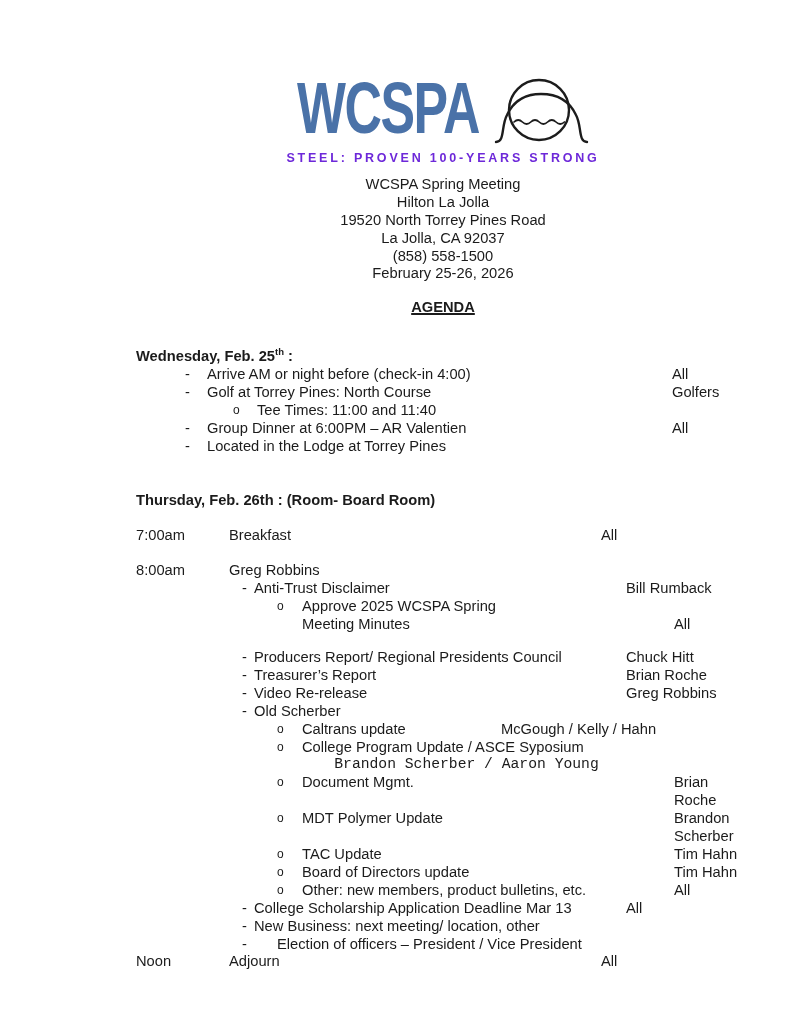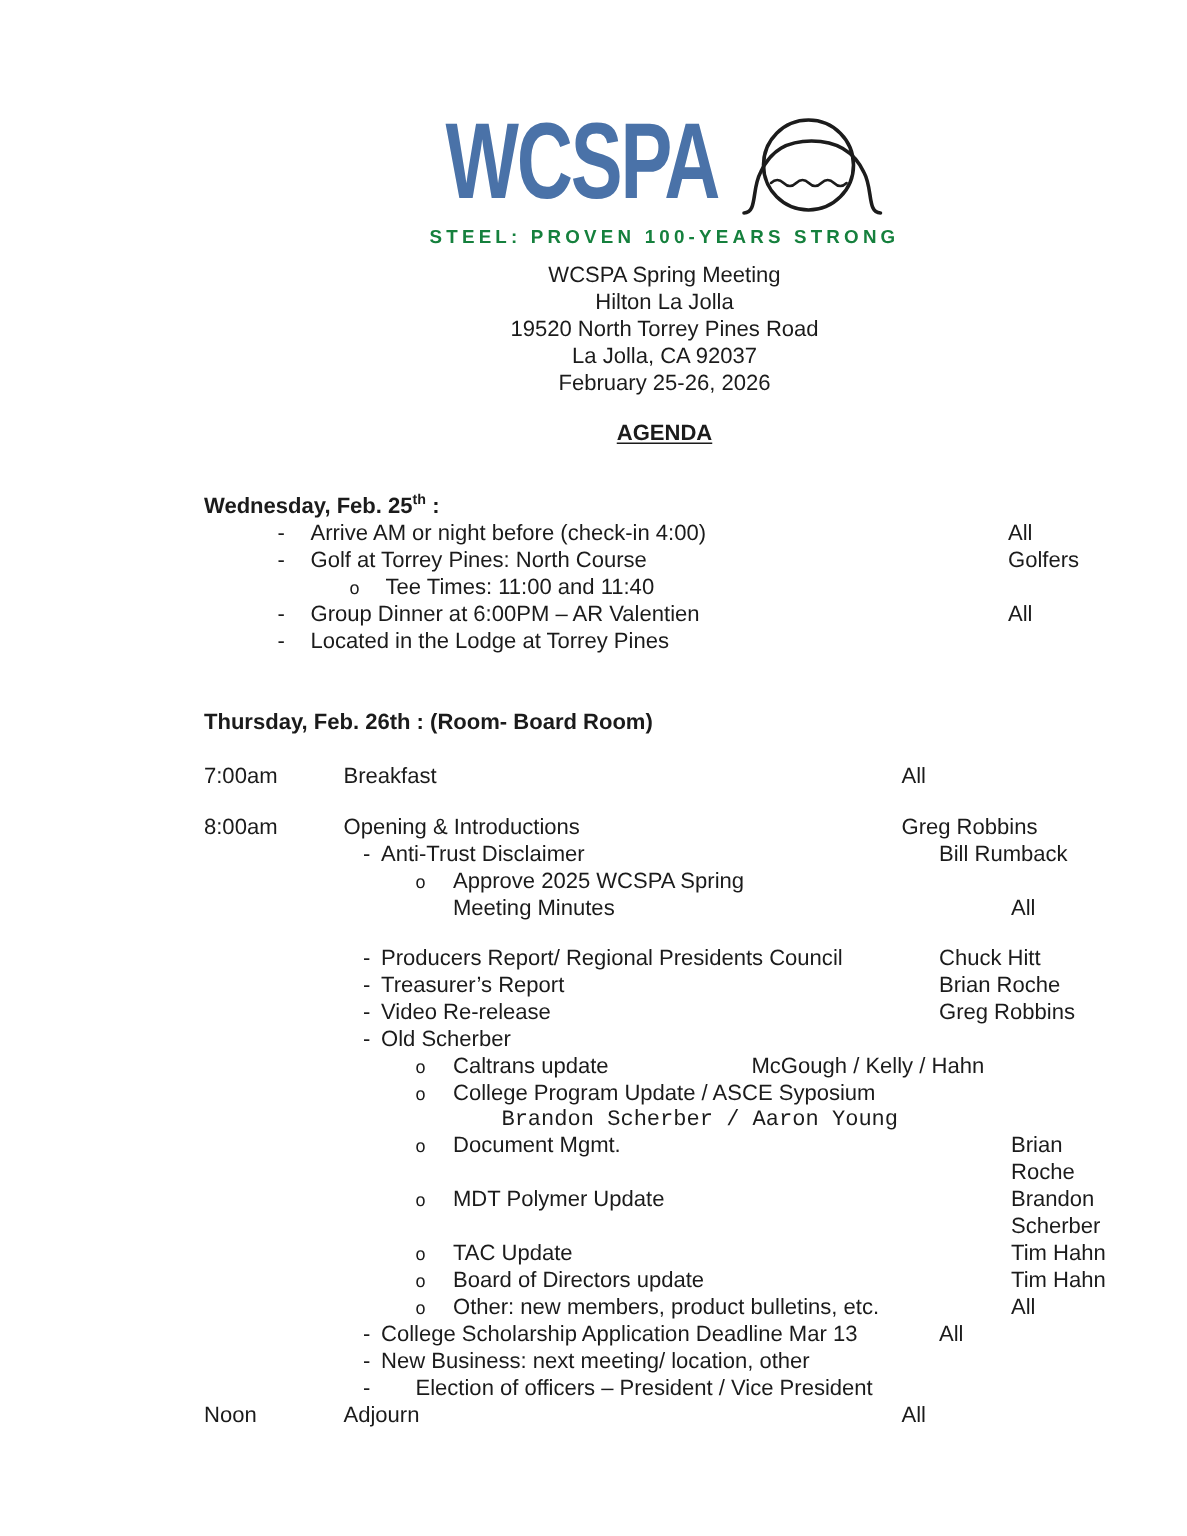--- a/index.html
+++ b/index.html
@@ -22,25 +22,25 @@
     display:block; width:187px; overflow:visible; white-space:nowrap;
     font-weight:bold; font-size:72px; line-height:72px; letter-spacing:-2px;
     color:#4a72a8;
     transform:scaleX(0.72); transform-origin:left center;
     text-align:left;
   }
   .logo-icon { flex:none; }
   .tagline {
     margin-top:6px;
     font-size:12.5px; font-weight:bold; letter-spacing:2.8px;
-    color:#15803d; text-align:center; white-space:nowrap;
+    color:#6d28d9; text-align:center; white-space:nowrap;
   }
   
   .info { margin-top:8px; text-align:center; }
-  .agenda-title { margin-top:16px; text-align:center; font-weight:bold; }
+  .agenda-title { margin-top:16px; text-align:center; font-weight:bold;text-decoration:underline; }
   .agenda-title span { text-decoration:underline; text-underline-offset:2px; }
   
   .h { font-weight:bold; }
   sup { font-size:9.5px; }
   .pre { white-space:pre; }
   .sec-wed { margin-top:26px; }
   .sec-thu { margin-top:36px; }
   .r { display:flex; align-items:baseline; min-height:17.9px; }
   .t { flex:none; width:93px; }
   .d { position:relative; width:372px; flex:none; }
@@ -82,20 +82,21 @@
       </svg>
     </div>
     <div class="tagline">STEEL: PROVEN 100-YEARS STRONG</div>
   </div>
 
   <div class="info">
     <div>WCSPA Spring Meeting</div>
     <div>Hilton La Jolla</div>
     <div>19520 North Torrey Pines Road</div>
     <div>La Jolla, CA 92037</div>
+    <div>(858) 558-1500</div>
     <div>February 25-26, 2026</div>
   </div>
 
   <div class="agenda-title"><span>AGENDA</span></div>
 
   <div class="sec-wed">
     <div class="h"><span>Wednesday, Feb. 25</span><sup>th</sup><span class="pre"> :</span></div>
 
     <div class="r">
       <span class="d-wide wl1"><span class="bl">-</span><span>Arrive AM or night before (check-in 4:00)</span></span>
@@ -123,21 +124,20 @@
     <div class="h">Thursday, Feb. 26th : (Room- Board Room)</div>
 
     <div class="r mt18">
       <span class="t">7:00am</span>
       <span class="d">Breakfast</span>
       <span class="w">All</span>
     </div>
 
     <div class="r mt17">
       <span class="t">8:00am</span>
-      <span class="d">Opening &amp; Introductions</span>
       <span class="w">Greg Robbins</span>
     </div>
     <div class="r">
       <span class="t"></span>
       <span class="d tl1"><span class="bl">-</span><span>Anti-Trust Disclaimer</span></span>
       <span class="w">Bill Rumback</span>
     </div>
     <div class="r">
       <span class="t"></span>
       <span class="d tl2"><span class="bl b-circ">o</span><span>Approve 2025 WCSPA Spring</span></span>

